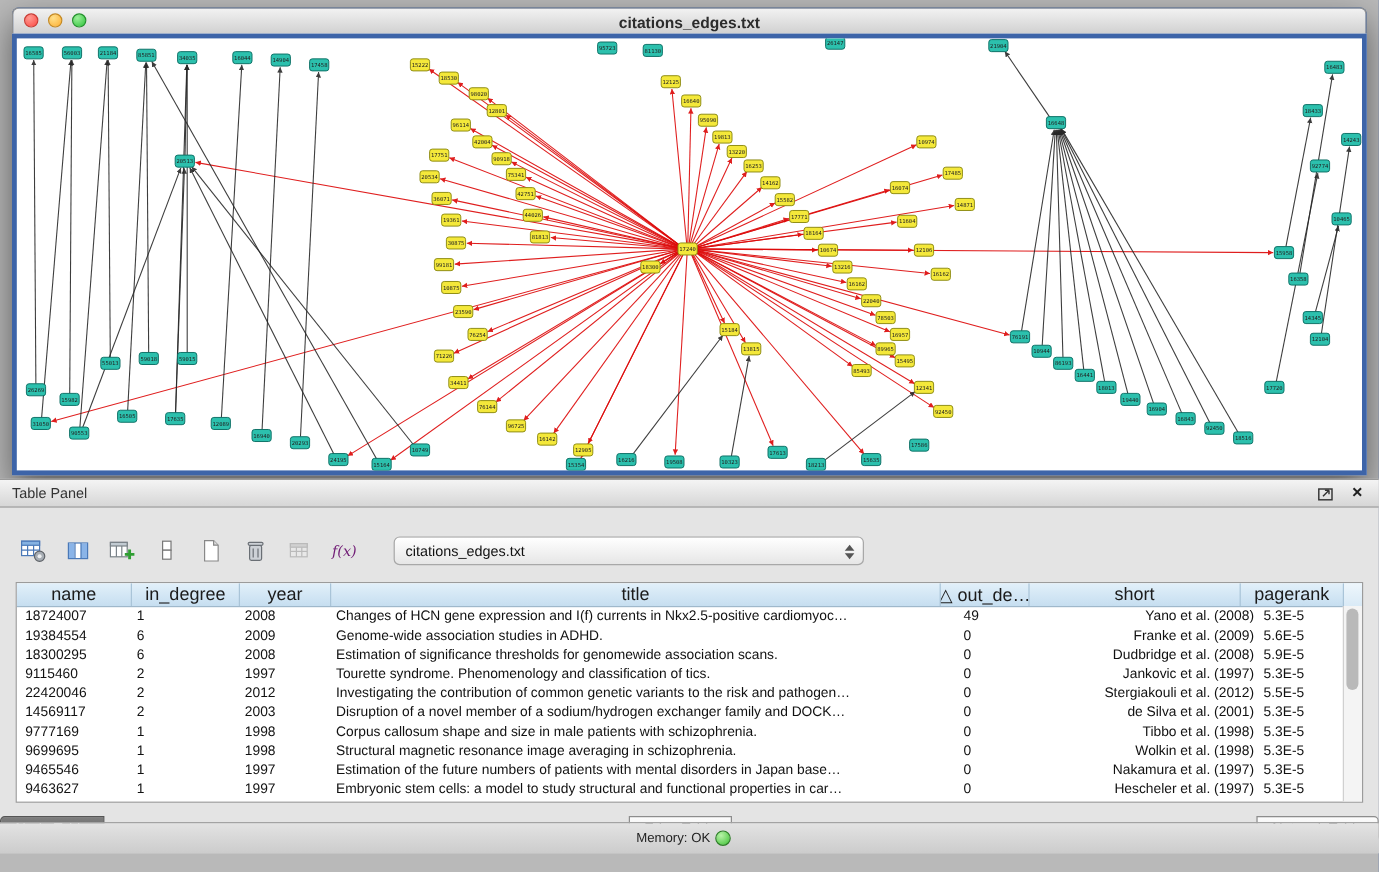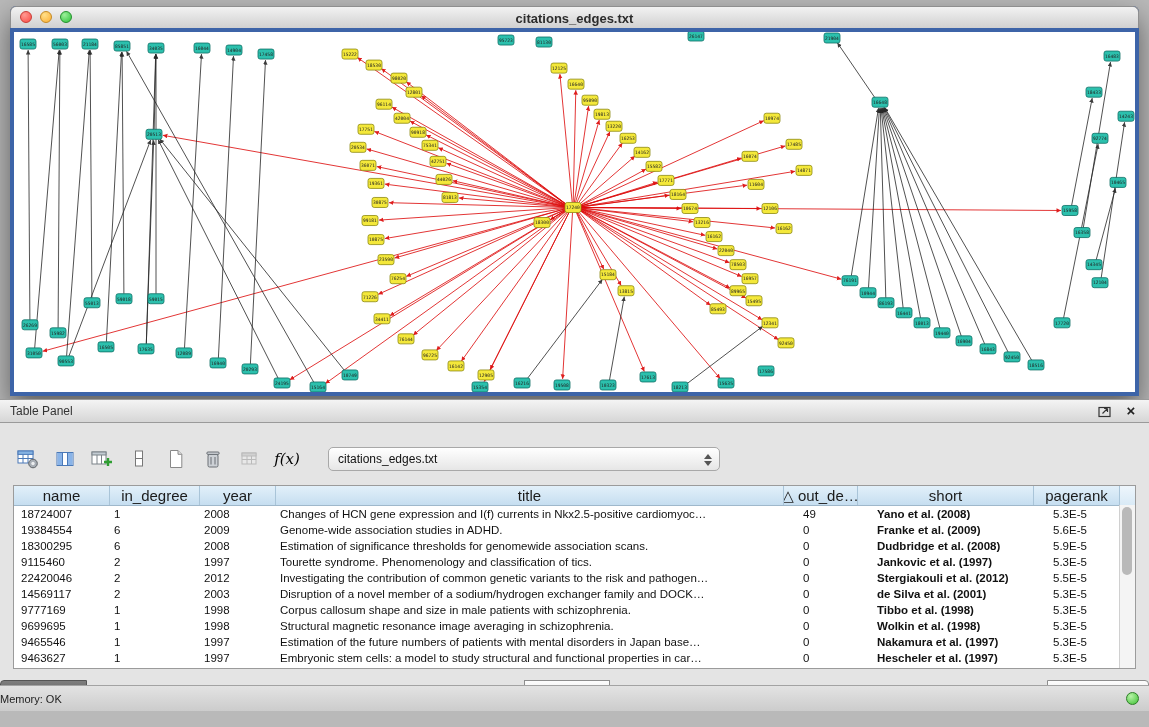--- a/index.html
+++ b/index.html
@@ -46,21 +46,21 @@
     height:22px;display:flex;align-items:center;padding:0 10px;gap:10px;
     background:linear-gradient(#f4f4f4,#d6d6d6);
     border-top:1px solid #9a9a9a;border-bottom:1px solid #9a9a9a;
   }
   .panel-title{font-size:12px;color:#333;flex:1;}
   .panel-hicon{width:16px;height:14px;display:flex;align-items:center;justify-content:center;cursor:default;}
   .close-x{font-size:15px;font-weight:bold;color:#222;line-height:14px;}
 
   .toolbar{position:absolute;top:46px;left:14px;height:28px;display:flex;align-items:center;gap:9px;}
   .tbtn{width:28px;height:26px;display:flex;align-items:center;justify-content:center;border:none;background:transparent;padding:0;}
-  .fx-label{font-style:italic;font-family:"DejaVu Serif",serif;font-size:15px;color:#000000;}
+  .fx-label{font-style:italic;font-family:"DejaVu Serif",serif;font-size:12px;color:#701a75;}
   .dropdown{
     margin-left:18px;width:392px;height:24px;box-sizing:border-box;
     border:1px solid #a8a8a8;border-radius:5px;
     background:linear-gradient(#ffffff,#e6e6e6);
     display:flex;align-items:center;position:relative;
     font-size:12px;color:#111;padding-left:9px;
   }
   .dd-stepper{
     position:absolute;right:5px;top:3px;width:12px;height:17px;
     display:flex;flex-direction:column;align-items:center;justify-content:center;gap:2px;
@@ -76,40 +76,40 @@
   .thead{display:flex;height:19px;flex:none;
     background:linear-gradient(#e2f0fa,#c6def0);
     border-bottom:1px solid #9fb8cb;font-size:15px;color:#1b1b1b;}
   .th{display:flex;align-items:center;justify-content:center;box-sizing:border-box;
     border-right:1px solid #a9c4d8;overflow:hidden;white-space:nowrap;}
   .tbody{flex:1;position:relative;overflow:hidden;}
   .tr{display:flex;height:16px;line-height:16px;font-size:11.5px;color:#111;}
   .td{box-sizing:border-box;overflow:hidden;white-space:nowrap;padding:0 4px;}
   .c0{width:96px;}.c1{width:90px;}.c2{width:76px;}.c3{flex:1;}.c4{width:74px;}.c5{width:176px;}.c6{width:86px;}
   .td.c0{padding-left:7px;}
-  .td.c5{text-align:left;font-weight:bold;}
+  .td.c5{text-align:right;}
   .thstub{width:15px;border-right:none;background:linear-gradient(#eef6fc,#d9eaf6);}
   .vscroll{position:absolute;top:19px;right:0;bottom:0;width:15px;background:#f4f4f4;border-left:1px solid #d0d0d0;}
   .vthumb{position:absolute;top:2px;left:2px;width:10px;height:68px;border-radius:5px;background:#b9b9b9;}
 
   .tabbar{position:absolute;top:281px;left:0;right:0;display:flex;justify-content:space-between;}
   .tab{
     height:21px;padding:0 12px;font-size:12px;line-height:19px;
     border:1px solid #8d8d8d;margin-left:-1px;
     background:linear-gradient(#fdfdfd,#e2e2e2);color:#1f1f1f;
     font-family:"Liberation Sans",sans-serif;
   }
   .tab:first-child{border-radius:4px 0 0 4px;margin-left:0;}
   .tab:last-child{border-radius:0 4px 4px 0;}
   .tab.selected{background:linear-gradient(#7e7e7e,#5c5c5c);color:#fff;border-color:#555;}
 
   .statusbar{
     position:absolute;left:0;right:0;bottom:0;height:25px;
     background:linear-gradient(#e3e3e3,#cccccc);border-top:1px solid #a3a3a3;
-    display:flex;align-items:center;justify-content:space-between;gap:4px;padding-right:10px;
+    display:flex;align-items:center;justify-content:center;gap:4px;padding-right:10px;
     font-size:11px;color:#222;
   }
   .mem-dot{width:11px;height:11px;border-radius:50%;
     background:radial-gradient(circle at 35% 30%,#b8f3a8,#3dc133);border:1px solid #2d7d27;}
 </style>
 </head>
 <body>
 
 <div class="net-window">
   <div class="titlebar">

